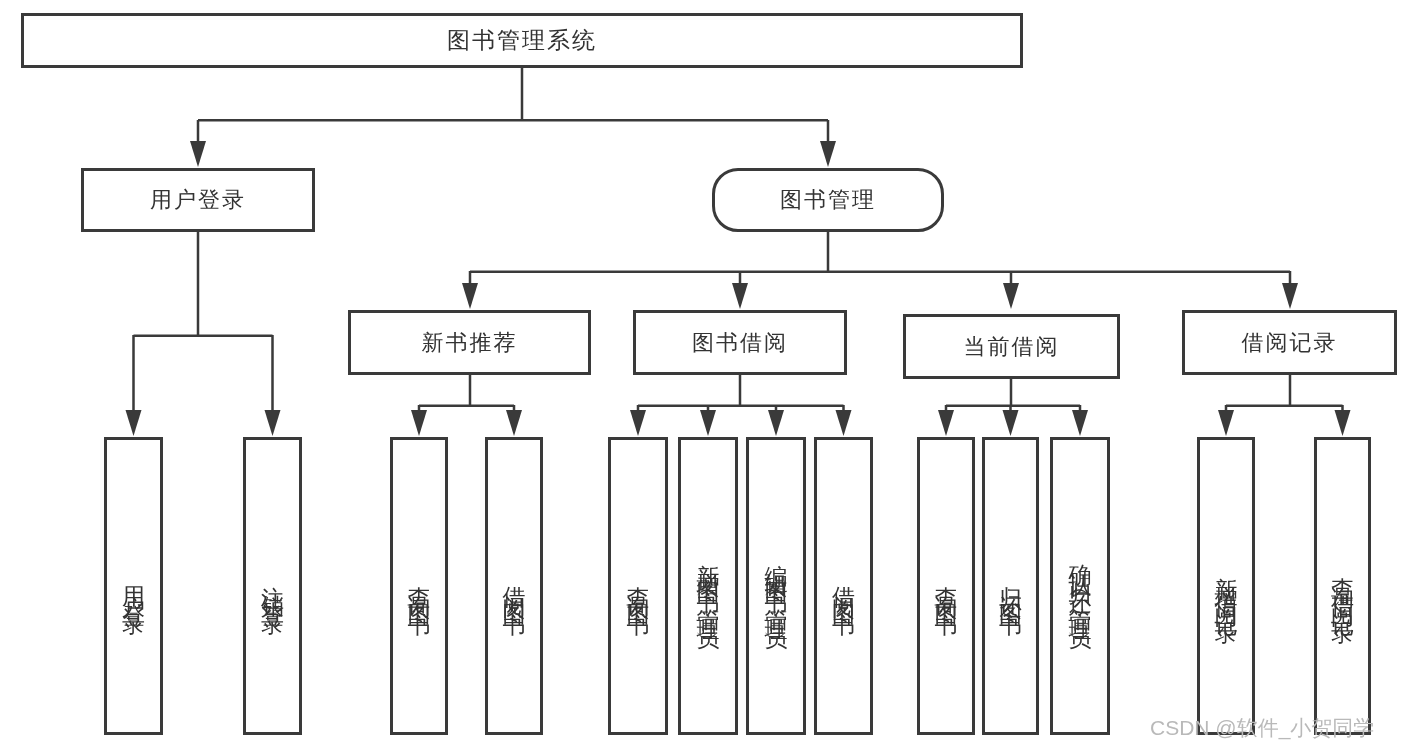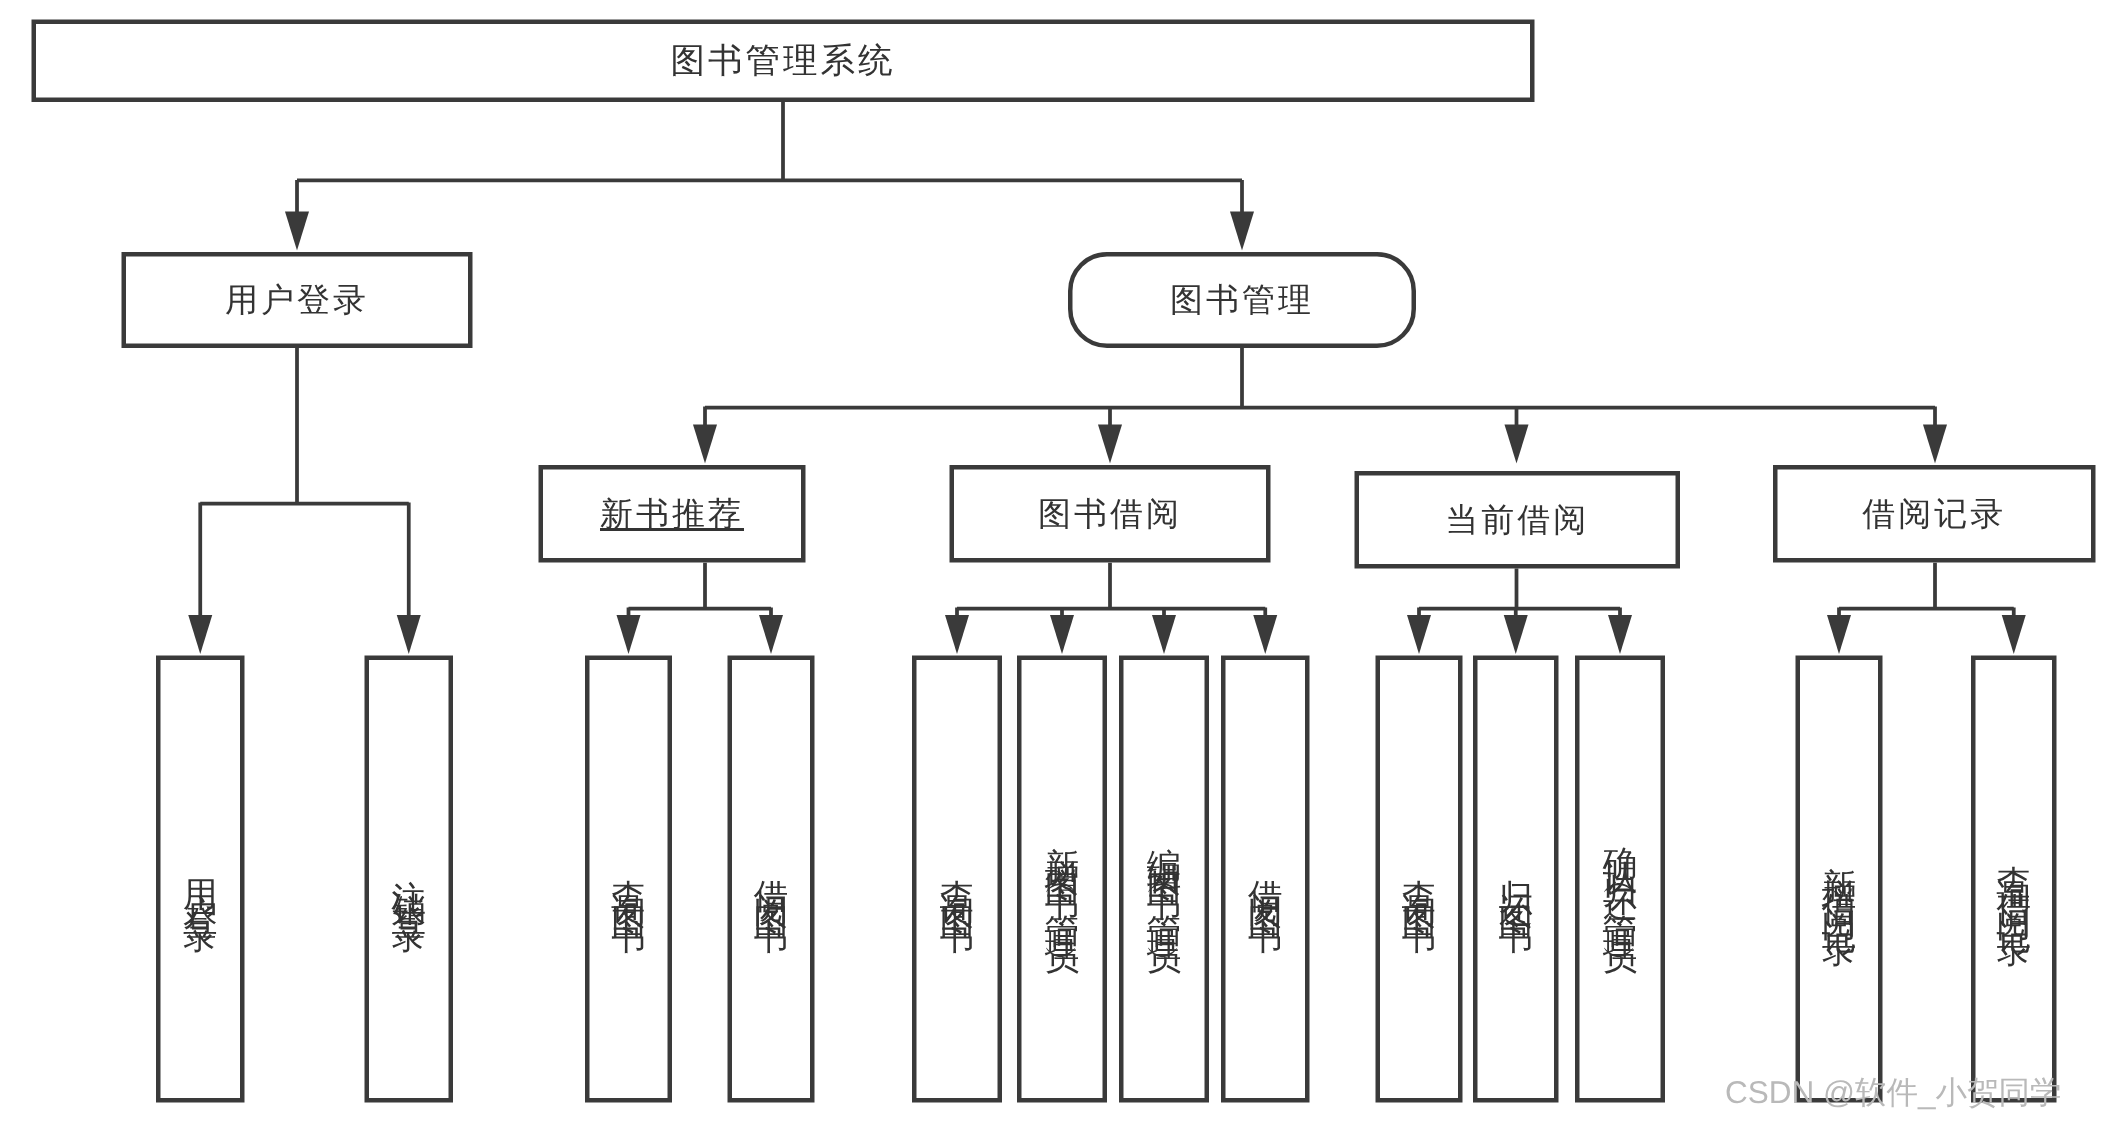--- a/index.html
+++ b/index.html
@@ -87,21 +87,21 @@
       <polygon points="1218,410 1234,410 1226,436"></polygon>
       <polygon points="1334.5,410 1350.5,410 1342.5,436"></polygon>
     </g>
   </svg>
 
   <div class="node hnode root" style="left:21px;top:13px;width:1002px;height:55px;">图书管理系统</div>
 
   <div class="node hnode" style="left:81px;top:168px;width:234px;height:64px;">用户登录</div>
   <div class="node hnode" style="left:712px;top:168px;width:232px;height:64px;border-radius:26px;">图书管理</div>
 
-  <div class="node hnode" style="left:359px;top:310px;width:178px;height:65px;text-decoration:underline;">新书推荐</div>
+  <div class="node hnode" style="left:348px;top:310px;width:243px;height:65px;">新书推荐</div>
   <div class="node hnode" style="left:633px;top:310px;width:214px;height:65px;text-align:center;">图书借阅</div>
   <div class="node hnode" style="left:903px;top:314px;width:217px;height:65px;">当前借阅</div>
   <div class="node hnode" style="left:1182px;top:310px;width:215px;height:65px;">借阅记录</div>
 
   <div class="node vnode" style="left:104px;top:437px;width:59px;height:298px;">用户登录</div>
   <div class="node vnode" style="left:243px;top:437px;width:59px;height:298px;">注销登录</div>
 
   <div class="node vnode" style="left:390px;top:437px;width:58px;height:298px;">查询图书</div>
   <div class="node vnode" style="left:485px;top:437px;width:58px;height:298px;">借阅图书</div>
 

